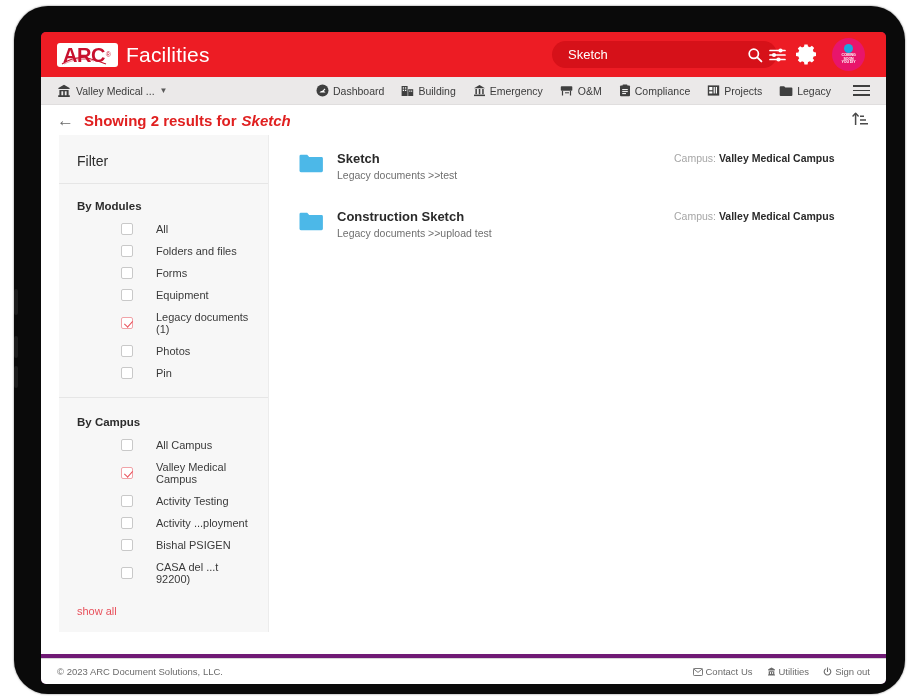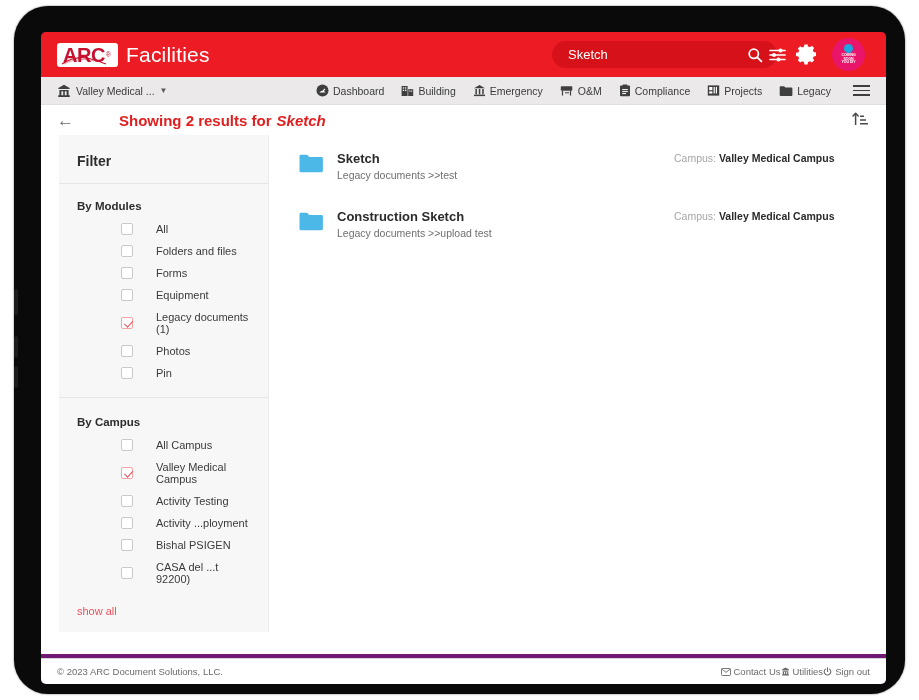--- a/index.html
+++ b/index.html
@@ -183,21 +183,21 @@
     display: flex; align-items: center;
     padding: 0 16px;
     position: relative;
     background: #ffffff;
   }
   .back-arrow {
     font-size: 17px; color: #6b6b6b; cursor: pointer;
     margin-right: 10px; line-height: 1;
   }
   .result-title {
-    font-size: 15px; font-weight: bold; color: #e02020; margin-left: 35px;
+    font-size: 15px; font-weight: bold; color: #e02020;
   }
   .result-query {
     font-style: italic; font-weight: bold; color: #e02020;
   }
   .sort-icon {
     position: absolute; right: 16px; top: 5px;
     cursor: pointer;
   }
 
   
@@ -208,21 +208,21 @@
   }
 
   .sidebar {
     width: 210px;
     margin-left: 18px;
     background: #f7f7f7;
     border-right: 1px solid #ececec;
     height: 497px;
   }
   .sidebar-title {
-    font-size: 14px; font-weight: bold; color: #2c2c2c;
+    font-size: 14px; font-weight: normal; color: #2c2c2c;
     padding: 18px 18px 14px 18px;
     border-bottom: 1px solid #e6e6e6;
   }
   .filter-group { padding: 16px 18px 0 18px; }
   .group-title {
     font-size: 11.5px; font-weight: bold; color: #2c2c2c;
     margin-bottom: 11px;
   }
   .check-row {
     display: flex; align-items: center; gap: 23px;
@@ -291,21 +291,21 @@
     width: 845px;
     height: 26px;
     border-top: 1px solid #d8d8d8;
     background: #ffffff;
     display: flex;
     align-items: center;
     justify-content: space-between;
     padding: 12px 16px;
   }
   .copyright { font-size: 9.5px; color: #6b6b6b; }
-  .footer-links { display: flex; }
+  .footer-links { display: flex; gap: 14px; }
   .footer-link {
     font-size: 9.5px; color: #6b6b6b;
     display: flex; align-items: center; gap: 3px;
     cursor: pointer;
   }
 </style>
 </head>
 <body>
 
 <div class="device">

